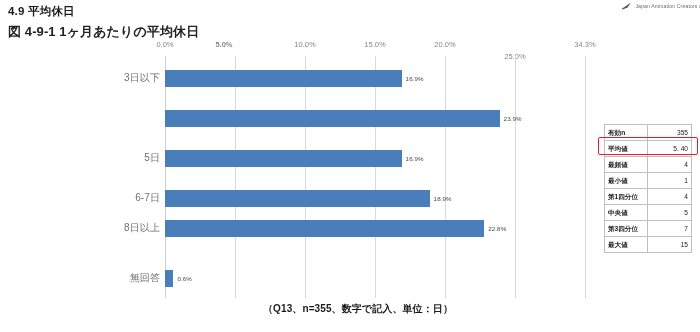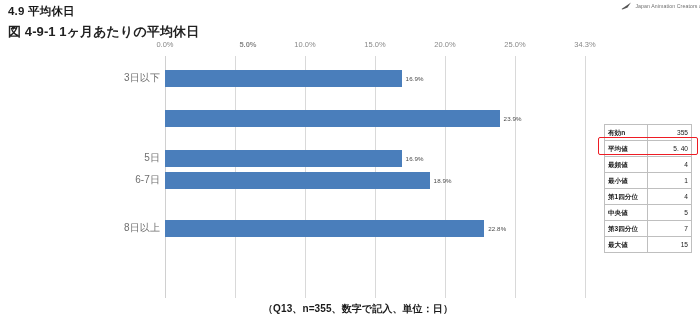--- a/index.html
+++ b/index.html
@@ -126,25 +126,25 @@
   <div class="logo">
     <svg class="logo-mark" viewBox="0 0 22 16">
       <path d="M1 14 L20 1 L13 11 L16 10 L3 15 Z" fill="#1d1d1d"></path>
     </svg>
     <span class="logo-text">Japan Animation Creators a</span>
   </div>
 
   <div id="chart">
     <div class="axis-labels">
         <span class="axis-tick" style="left: 165px;">0.0%</span>
-        <span class="axis-tick" style="left: 248px; font-weight: bold;">5.0%</span>
+        <span class="axis-tick" style="left: 224px; font-weight: bold;">5.0%</span>
         <span class="axis-tick" style="left: 305px;">10.0%</span>
         <span class="axis-tick" style="left: 375px;">15.0%</span>
         <span class="axis-tick" style="left: 445px;">20.0%</span>
-        <span class="axis-tick" style="left: 515px;">25.0%</span>
+        <span class="axis-tick" style="left: 515px; margin-top: 12px;">25.0%</span>
         <span class="axis-tick" style="left: 585px;">34.3%</span>
       </div>
     <div class="plot">
       <div class="gridlines">
           <div class="gridline axis0" style="left: 165px;"></div>
           <div class="gridline" style="left: 235px;"></div>
           <div class="gridline" style="left: 305px;"></div>
           <div class="gridline" style="left: 375px;"></div>
           <div class="gridline" style="left: 445px;"></div>
           <div class="gridline" style="left: 515px;"></div>
@@ -164,32 +164,39 @@
               <span class="bar-value">23.9%</span>
             </div>
           </div>
           <div class="bar-row" style="top: 82px;">
             <div class="cat-label">5日</div>
             <div class="bar-wrap">
               <div class="bar" style="width: 236.6px; background: rgb(74, 126, 187);"></div>
               <span class="bar-value">16.9%</span>
             </div>
           </div>
-          <div class="bar-row" style="top: 104px;">
+          <div class="bar-row" style="top: 122px;">
             <div class="cat-label">6-7日</div>
             <div class="bar-wrap">
               <div class="bar" style="width: 264.6px; background: rgb(74, 126, 187);"></div>
               <span class="bar-value">18.9%</span>
             </div>
           </div>
           <div class="bar-row" style="top: 152px; text-decoration: underline;">
             <div class="cat-label">8日以上</div>
             <div class="bar-wrap">
               <div class="bar" style="width: 319.2px; background: rgb(74, 126, 187);"></div>
               <span class="bar-value">22.8%</span>
+            </div>
+          </div>
+          <div class="bar-row" style="top: 202px;">
+            <div class="cat-label">無回答</div>
+            <div class="bar-wrap">
+              <div class="bar" style="width: 8.4px; background: rgb(74, 126, 187);"></div>
+              <span class="bar-value">0.6%</span>
             </div>
           </div>
         </div>
     </div>
   </div>
 
   <div class="footnote">（Q13、n=355、数字で記入、単位：日）</div>
 
   <table id="stats">
     <tbody>

